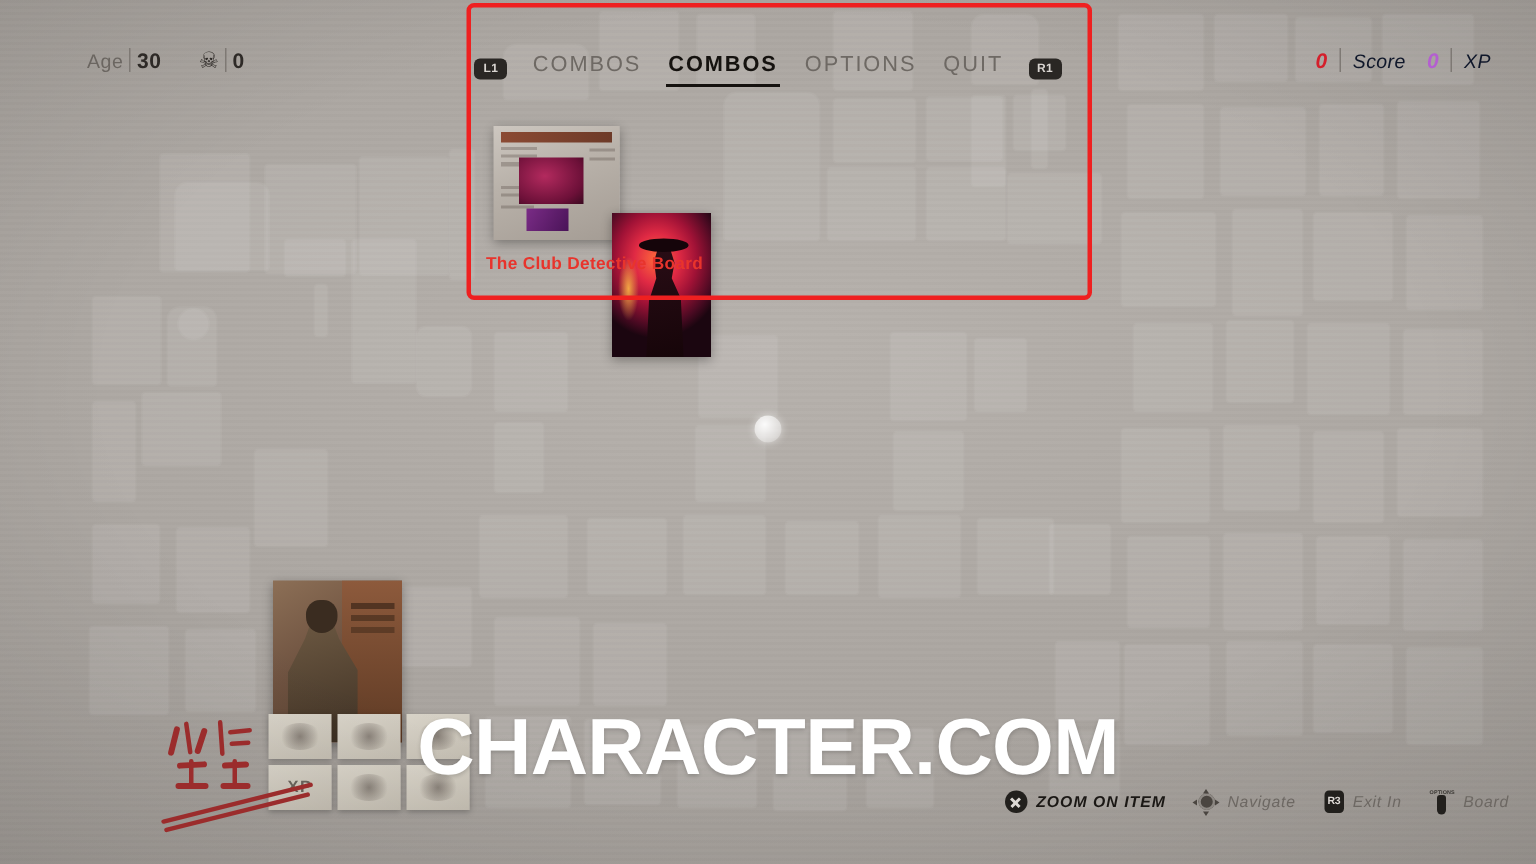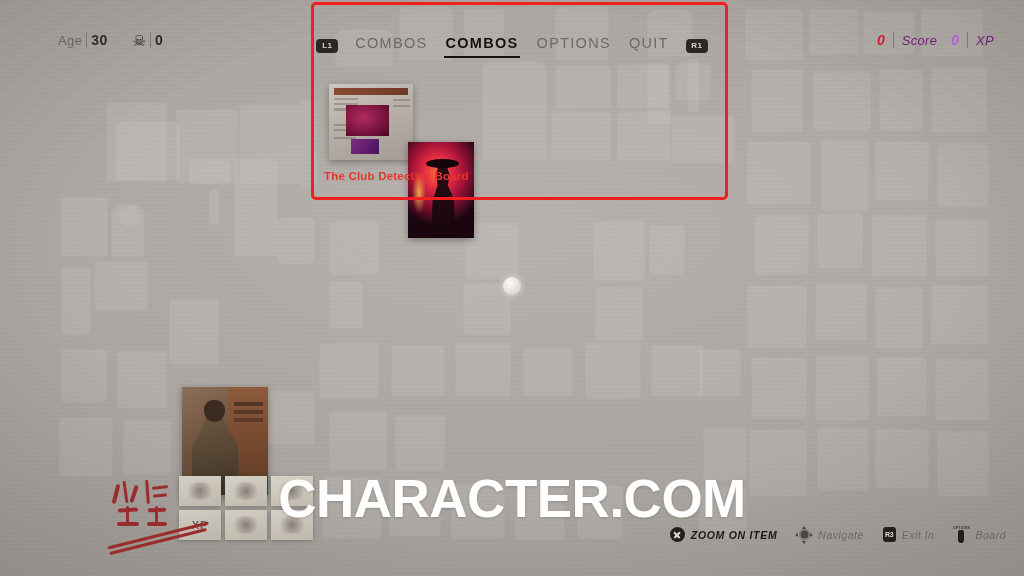--- a/index.html
+++ b/index.html
@@ -61,21 +61,21 @@
   .stat-val { font-size:14px; font-weight:bold; color:#2e2a27; letter-spacing:.3px; }
   .skull { font-size:15px; color:#2e2a27; line-height:1; }
 
   #hud-right {
     position:absolute; right:30px; top:32px;
     display:flex; align-items:center; gap:14px;
     z-index:40;
   }
   .rstat { display:flex; align-items:center; gap:8px; }
   .rstat-num { font-size:14px; font-weight:bold; font-style:italic; }
-  .rstat-name { font-size:13px; font-style:italic; color:#701a75; letter-spacing:.3px; }
+  .rstat-name { font-size:13px; font-style:italic; color:#0f172a; letter-spacing:.3px; }
 
   
   #tabbar {
     position:absolute; left:0; right:0; top:33px;
     display:flex; justify-content:center; align-items:center; gap:16px;
     z-index:45;
   }
   .tab {
     font-size:14.5px; letter-spacing:1.3px; color:#6e6964;
     padding:2px 1px 7px; position:relative; cursor:pointer;

